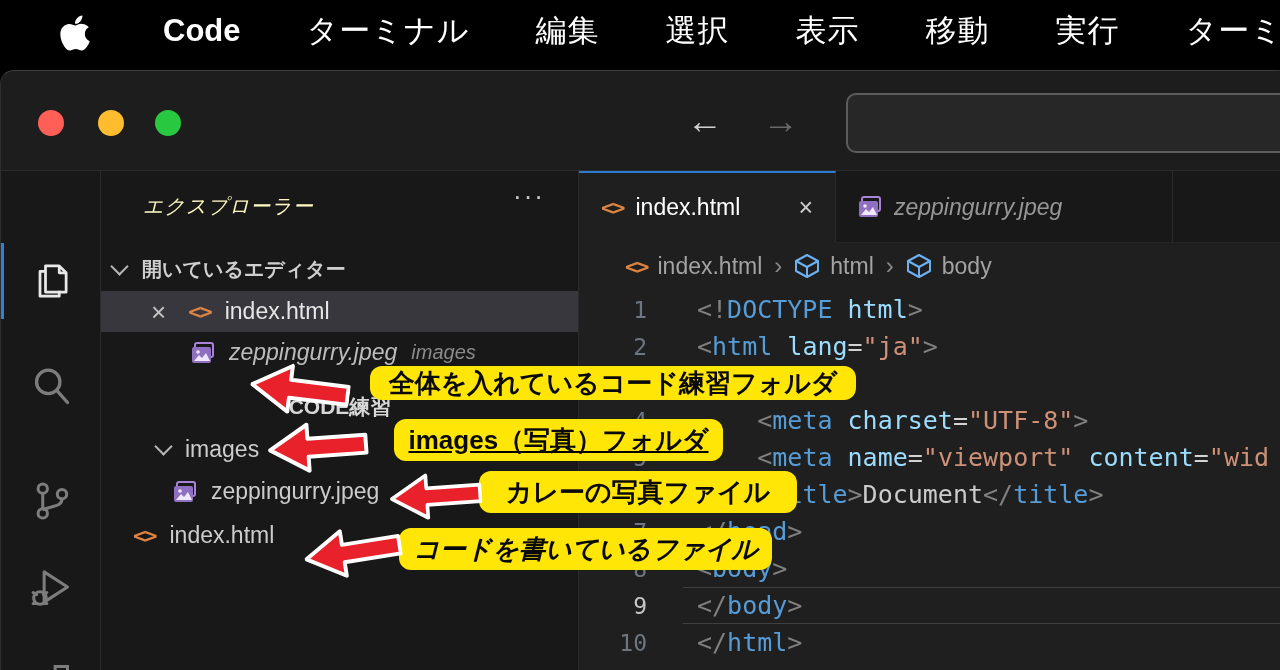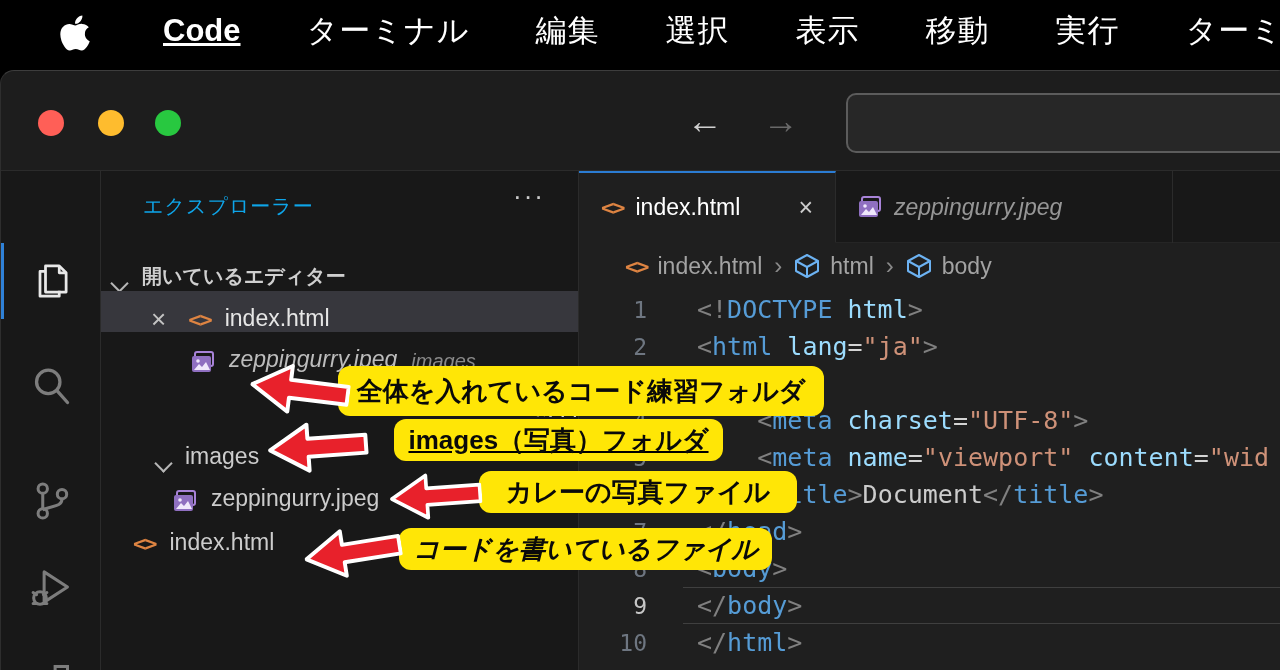--- a/index.html
+++ b/index.html
@@ -5,21 +5,21 @@
   * { margin:0; padding:0; box-sizing:border-box; }
   html,body { width:1280px; height:670px; overflow:hidden; background:#000;
     font-family:"Liberation Sans", sans-serif; }
   .stage { position:relative; width:1280px; height:670px; background:#000; }
 
   
   .menubar { position:absolute; left:0; top:0; width:1280px; height:62px; background:#000; }
   .apple { position:absolute; left:60px; top:13px; width:30px; height:36px; color:#fff; }
   .menu-items { position:absolute; left:163px; top:0; height:62px; display:flex; gap:66px; align-items:center; white-space:nowrap; }
   .menu-item { color:#fff; font-size:31px; font-weight:500; letter-spacing:1px; }
-  .menu-item.app-name { font-weight:700; letter-spacing:0;text-decoration:underline; }
+  .menu-item.app-name { font-weight:700; letter-spacing:0; }
 
   
   .window { position:absolute; left:0; top:70px; width:1292px; height:600px;
     background:#1d1d1d; border-radius:14px 14px 0 0; border-top:1px solid #3d3d3d; border-left:1px solid #2e2e2e; }
 
   
   .titlebar { position:absolute; left:0; top:0; width:100%; height:100px; border-bottom:1px solid #2b2b2b; }
   .traffic { position:absolute; top:39px; width:26px; height:26px; border-radius:50%; }
   .t-red { left:37px; background:#ff5f57; }
   .t-yellow { left:97px; background:#febc2e; }
@@ -36,23 +36,23 @@
   
   .activitybar { position:relative; width:100px; background:#181818; border-right:1px solid #2b2b2b; flex:none; }
   .ab-icon { position:absolute; left:50%; transform:translateX(-50%); width:44px; height:44px; color:#7d7d7d; }
   .ab-icon.active { color:#e8e8e8; }
   .ab-files { top:88px; } .ab-search { top:193px; } .ab-scm { top:308px; } .ab-debug { top:394px; } .ab-ext { top:490px; }
   .ab-indicator { position:absolute; left:0; top:72px; width:3px; height:76px; background:#2f81d7; }
   .ab-icon svg { width:100%; height:100%; }
 
   
   .sidebar { position:relative; width:478px; background:#181818; border-right:1px solid #2b2b2b; flex:none; overflow:hidden; }
-  .sb-title { position:absolute; left:42px; top:22px; font-size:20px; color:#0ea5e9; letter-spacing:1px; }
+  .sb-title { position:absolute; left:42px; top:22px; font-size:20px; color:#fef9c3; letter-spacing:1px;font-style:italic; }
   .sb-more { position:absolute; left:412px; top:10px; font-size:26px; color:#cccccc; letter-spacing:2px; }
-  .sb-row { position:absolute; left:0; width:478px; height:41px; display:flex; align-items:flex-end; color:#cccccc; font-size:23px; white-space:nowrap; }
+  .sb-row { position:absolute; left:0; width:478px; height:41px; display:flex; align-items:center; color:#cccccc; font-size:23px; white-space:nowrap; }
   .sb-row .chev { flex:none; }
   .row-section { top:78px; font-weight:bold; color:#cfcfcf; font-size:20px; }
   .row-oe1 { top:120px; background:#37373d; color:#e6e6e6; }
   .row-oe2 { top:161px; }
   .row-root { top:216px; font-weight:bold; font-size:21px; color:#d8d8d8;flex-direction:column; }
   .row-images { top:258px; }
   .row-zepp { top:300px; }
   .row-index { top:344px; }
   .pad { flex:none; display:inline-block; }
   .close-x { color:#c3c3c3; font-size:26px; line-height:1; margin-right:0; }
@@ -87,21 +87,21 @@
   .code-line.current .ln { color:#c6c6c6; }
   .code-line.current::after { content:""; position:absolute; left:104px; right:0; top:0; bottom:0;
     border-top:1px solid #3f3f3f; border-bottom:1px solid #3f3f3f; pointer-events:none; }
   .tk-p { color:#808080; } .tk-t { color:#569cd6; } .tk-a { color:#9cdcfe; }
   .tk-o { color:#d4d4d4; } .tk-s { color:#ce9178; } .tk-x { color:#cccccc; } .tk-w { color:#cccccc; }
 
   
   .anno { position:absolute; z-index:40; }
   .callout { height:100%; background:#ffe606; border-radius:12px; display:flex; align-items:center; justify-content:center;
     color:#0a0a0a; font-size:26px; font-weight:bold; white-space:nowrap; padding:0 18px; }
-  .anno1 { left:338px; top:366px; width:486px; height:50px; }
+  .anno1 { left:370px; top:366px; width:486px; height:34px; }
   .anno2 { left:394px; top:419px; width:329px; height:42px;text-decoration:underline; }
   .anno3 { left:479px; top:471px; width:318px; height:42px; }
   .anno4 { left:399px; top:528px; width:373px; height:42px;font-style:italic; }
   .arrow { position:absolute; z-index:41; }
   .arrow svg { display:block; width:100%; height:100%; }
   .arrow1 { left:250px; top:363px; width:100px; height:54px; transform:rotate(7deg); }
   .arrow2 { left:262px; top:420px; width:112px; height:54px; transform:rotate(-4deg); }
   .arrow3 { left:390px; top:469px; width:92px;  height:54px; transform:rotate(-4deg); }
   .arrow4 { left:304px; top:525px; width:98px;  height:54px; transform:rotate(-9deg); }
 </style>

